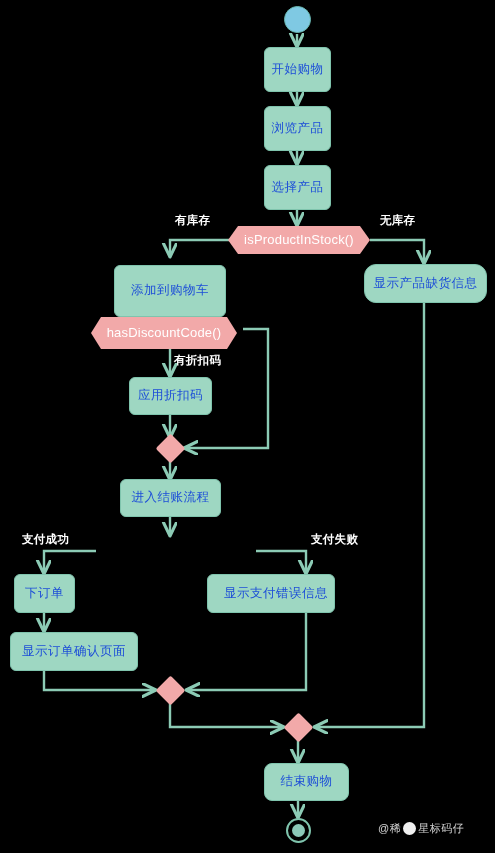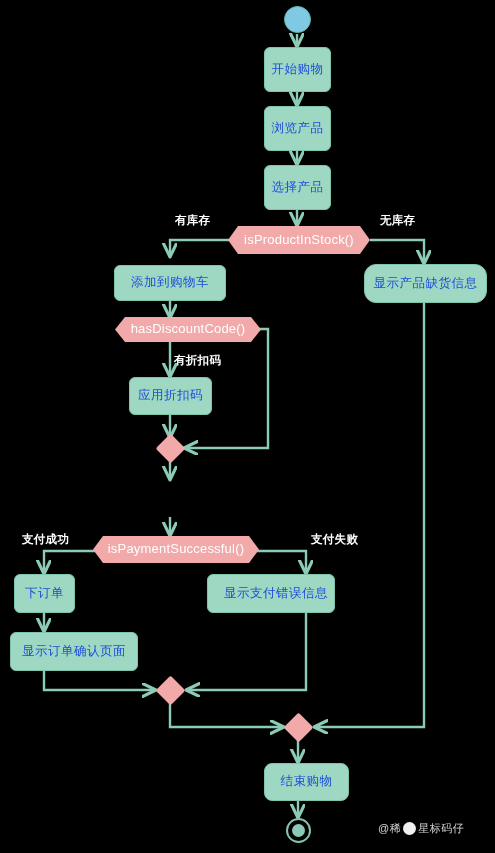--- a/index.html
+++ b/index.html
@@ -166,32 +166,32 @@
     <div class="node node-start" style="left:284px; top:6px; width:27px; height:27px;"></div>
 
     <div class="node node-activity" style="left:264px; top:47px; width:67px; height:45px;">开始购物</div>
 
     <div class="node node-activity" style="left:264px; top:106px; width:67px; height:45px;">浏览产品</div>
 
     <div class="node node-activity" style="left:264px; top:165px; width:67px; height:45px;">选择产品</div>
 
     <div class="node node-decision" style="left:228px; top:226px; width:142px; height:28px;">isProductInStock()</div>
 
-    <div class="node node-activity" style="left:114px; top:265px; width:112px; height:36px;">添加到购物车</div>
+    <div class="node node-activity" style="left:114px; top:265px; width:112px; height:52px;">添加到购物车</div>
 
     <div class="node node-activity" style="left:364px; top:264px; width:123px; height:39px;border-radius:12px;">显示产品缺货信息</div>
 
-    <div class="node node-decision" style="left:115px; top:317px; width:146px; height:25px;">hasDiscountCode()</div>
+    <div class="node node-decision" style="left:91px; top:317px; width:146px; height:32px;">hasDiscountCode()</div>
 
     <div class="node node-activity" style="left:129px; top:377px; width:83px; height:38px;">应用折扣码</div>
 
     <div class="node node-merge" style="left:160px; top:438px; width:21px; height:21px;"></div>
 
-
-    <div class="node node-decision" style="left:93px; top:536px; width:166px; height:27px;">isPaymentSuccessful()</div>
+    <div class="node node-activity" style="left:120px; top:479px; width:101px; height:38px;">进入结账流程</div>
+
 
     <div class="node node-activity" style="left:10px; top:632px; width:128px; height:39px;">显示订单确认页面</div>
 
     <div class="node node-activity" style="left:14px; top:574px; width:61px; height:39px;">下订单</div>
 
     <div class="node node-activity" style="left:207px; top:574px; width:128px; height:39px;padding-left:10px;">显示支付错误信息</div>
 
     <div class="node node-merge" style="left:160px; top:680px; width:21px; height:21px;"></div>
 
     <div class="node node-merge" style="left:288px; top:717px; width:21px; height:21px;"></div>

